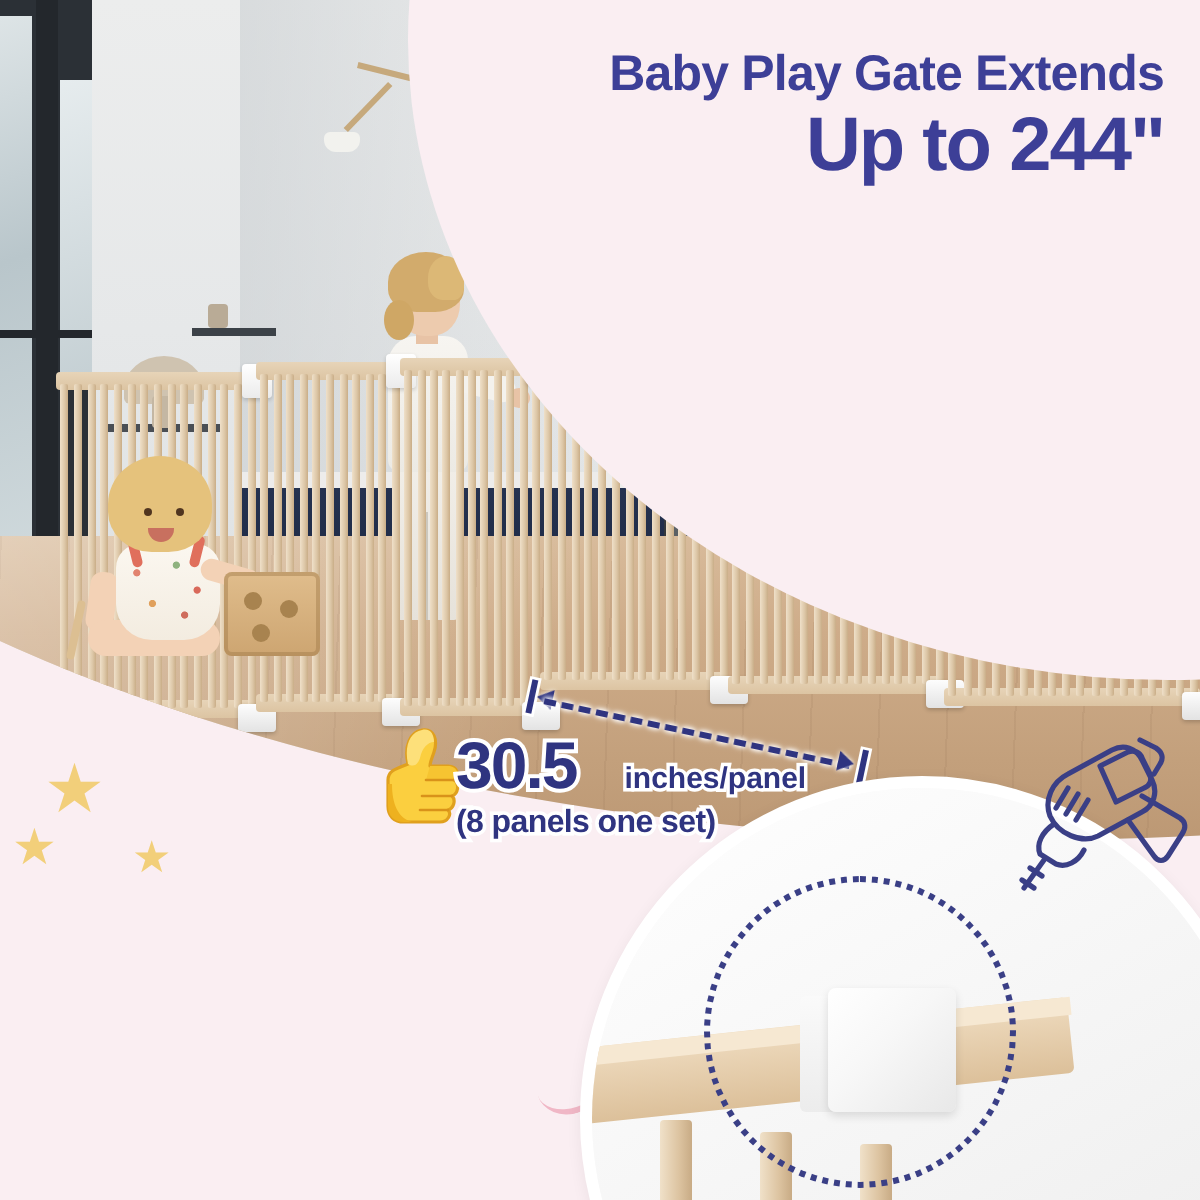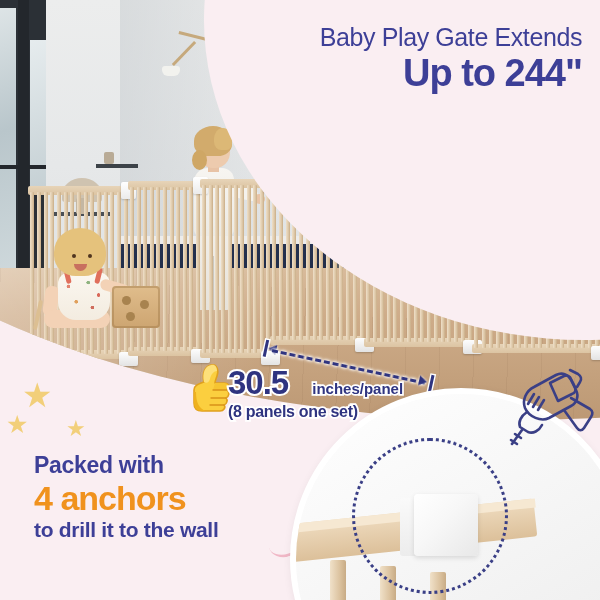--- a/index.html
+++ b/index.html
@@ -133,21 +133,21 @@
   .stick{position:absolute;left:36px;top:300px;width:4px;height:30px;background:#dcbf92;border-radius:2px;transform:rotate(12deg);}
 
   
   .pink-blob{
     position:absolute;left:204px;top:-300px;width:760px;height:640px;
     background:#faeef2;border-radius:50%;
   }
 
   
   .headline{position:absolute;right:18px;top:24px;text-align:right;color:#3d3f97;}
-  .h1{font-size:25px;font-weight:normal;letter-spacing:-.4px;line-height:1.1;white-space:nowrap;}
+  .h1{font-size:25px;font-weight:bold;letter-spacing:-.4px;line-height:1.1;white-space:nowrap;}
   .h2{font-size:38px;font-weight:bold;letter-spacing:-1px;line-height:1.05;margin-top:2px;white-space:nowrap;}
 
   
   .star{position:absolute;color:#f2cf7a;line-height:1;}
 
   
   .measure{position:absolute;left:262px;top:337px;width:176px;height:26px;transform:rotate(12deg);transform-origin:left center;}
   .m-line{position:absolute;left:10px;top:10px;width:156px;height:0;
     border-top:3px dashed #2f3480;
     filter:drop-shadow(0 0 1.4px #fff) drop-shadow(0 0 1.4px #fff);}
@@ -427,28 +427,20 @@
   </div>
 
   <div class="callout">
     <div style="display:flex;align-items:baseline;gap:24px">
       <span class="c-big">30.5</span>
       <span class="c-mid">inches/panel</span>
     </div>
     <div class="c-sub">(8 panels one set)</div>
   </div>
 
-  <div class="packed">
-    <div class="p1">Packed with</div>
-    <div class="p2">
-      <span>4</span>
-      <span>anchors</span>
-    </div>
-    <div class="p3">to drill it to the wall</div>
-  </div>
 
   <div class="swoosh"></div>
 
   <div class="inset">
     <div class="in-wall"></div>
     <div class="in-bar" style="left:34px;top:166px"></div>
     <div class="in-bar" style="left:84px;top:172px"></div>
     <div class="in-bar" style="left:134px;top:178px"></div>
     <div class="in-rail"></div>
     <div class="in-rail-top"></div>

